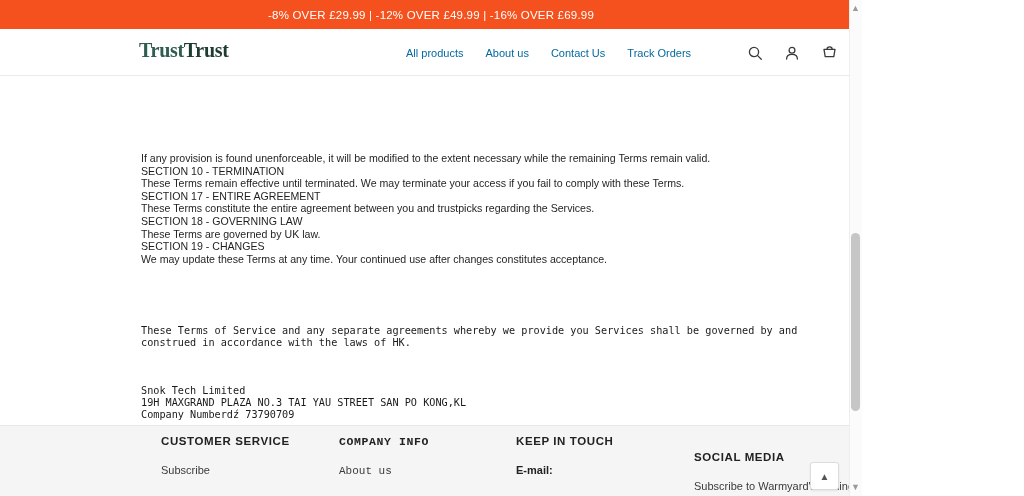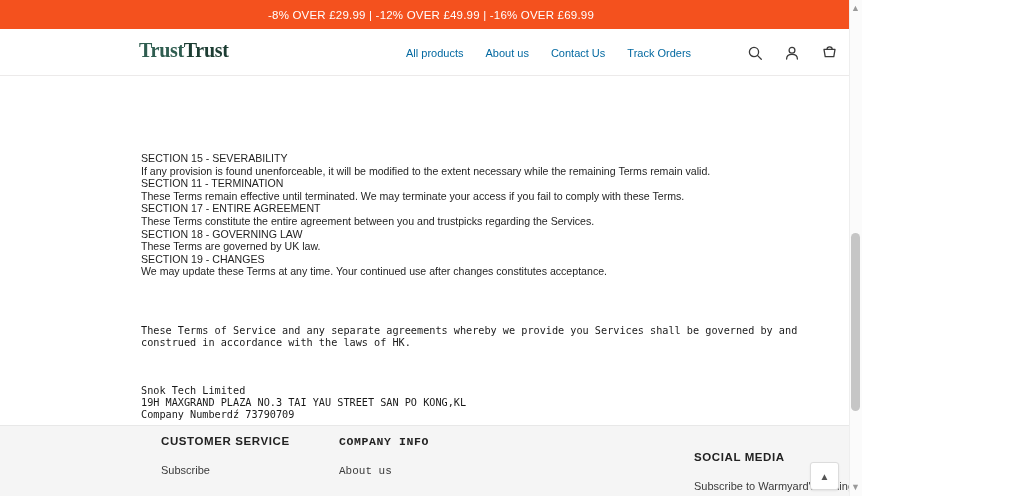--- a/index.html
+++ b/index.html
@@ -246,23 +246,22 @@
           <path d="M3 5.4h11l-1.2 7.2H4.2z" stroke-linejoin="round"></path>
           <path d="M6 5.4a2.6 2.6 0 0 1 5.2 0" stroke-linecap="round"></path>
         </svg>
       </div>
     </div>
   </div>
 
   <div class="content">
 
     <div class="legal-block">
-      <div class="legal-line legal-head">SECTION 15 - SEVERABILITY</div>
       <div class="legal-line">If any provision is found unenforceable, it will be modified to the extent necessary while the remaining Terms remain valid.</div>
-      <div class="legal-line legal-head">SECTION 11 - TERMINATION</div>
+      <div class="legal-line legal-head">SECTION 10 - TERMINATION</div>
       <div class="legal-line">These Terms remain effective until terminated. We may terminate your access if you fail to comply with these Terms.</div>
       <div class="legal-line legal-head">SECTION 17 - ENTIRE AGREEMENT</div>
       <div class="legal-line">These Terms constitute the entire agreement between you and trustpicks regarding the Services.</div>
       <div class="legal-line legal-head">SECTION 18 - GOVERNING LAW</div>
       <div class="legal-line">These Terms are governed by UK law.</div>
       <div class="legal-line legal-head">SECTION 19 - CHANGES</div>
       <div class="legal-line">We may update these Terms at any time. Your continued use after changes constitutes acceptance.</div>
     </div>
 
     <div class="mono-block">
@@ -279,20 +278,24 @@
   <div class="site-footer">
     <div class="footer-cols">
       <div class="fcol c1">
         <h4>CUSTOMER SERVICE</h4>
         <a href="#">Subscribe</a>
       </div>
       <div class="fcol c2">
         <h4>COMPANY INFO</h4>
         <a href="#">About us</a>
       </div>
+      <div class="fcol c3">
+        <h4>KEEP IN TOUCH</h4>
+        <span class="ftext bold">E-mail:</span>
+      </div>
       <div class="fcol c4">
         <h4>SOCIAL MEDIA</h4>
         <span class="ftext">Subscribe to Warmyard's mailing list to</span>
       </div>
     </div>
   </div>
 
   <div class="back-to-top">
     <span style="font-size:10px;">▲</span>
   </div>

